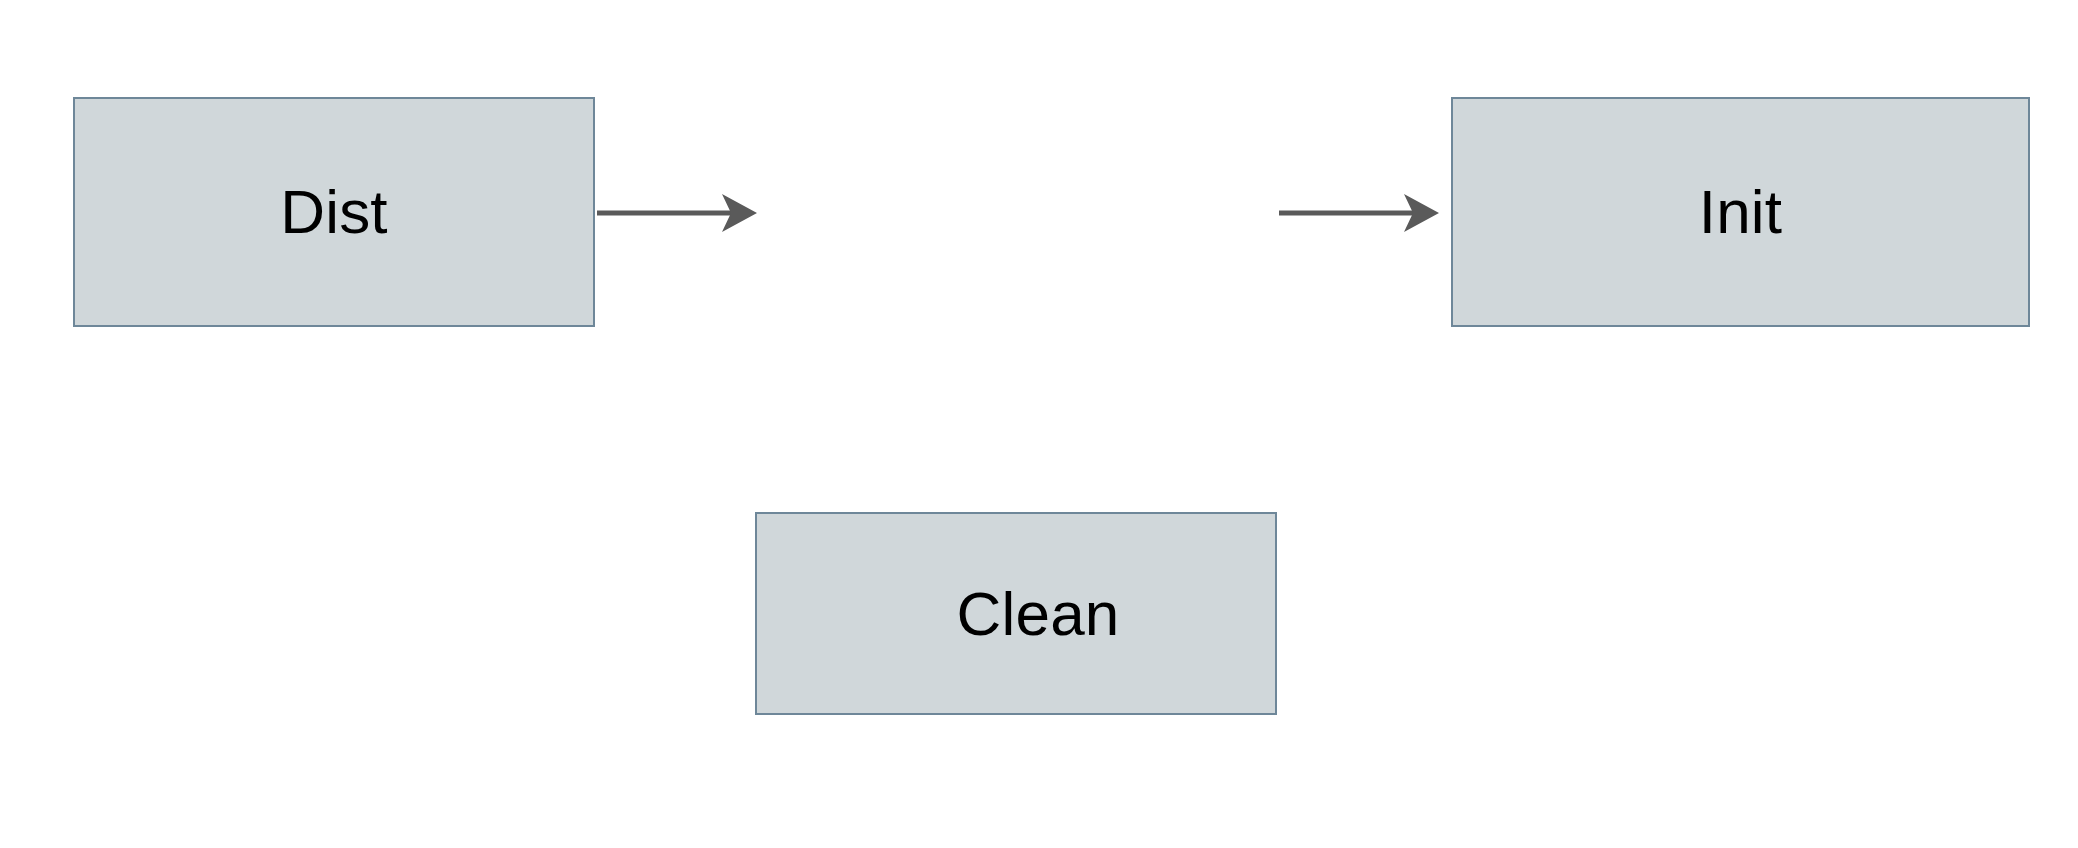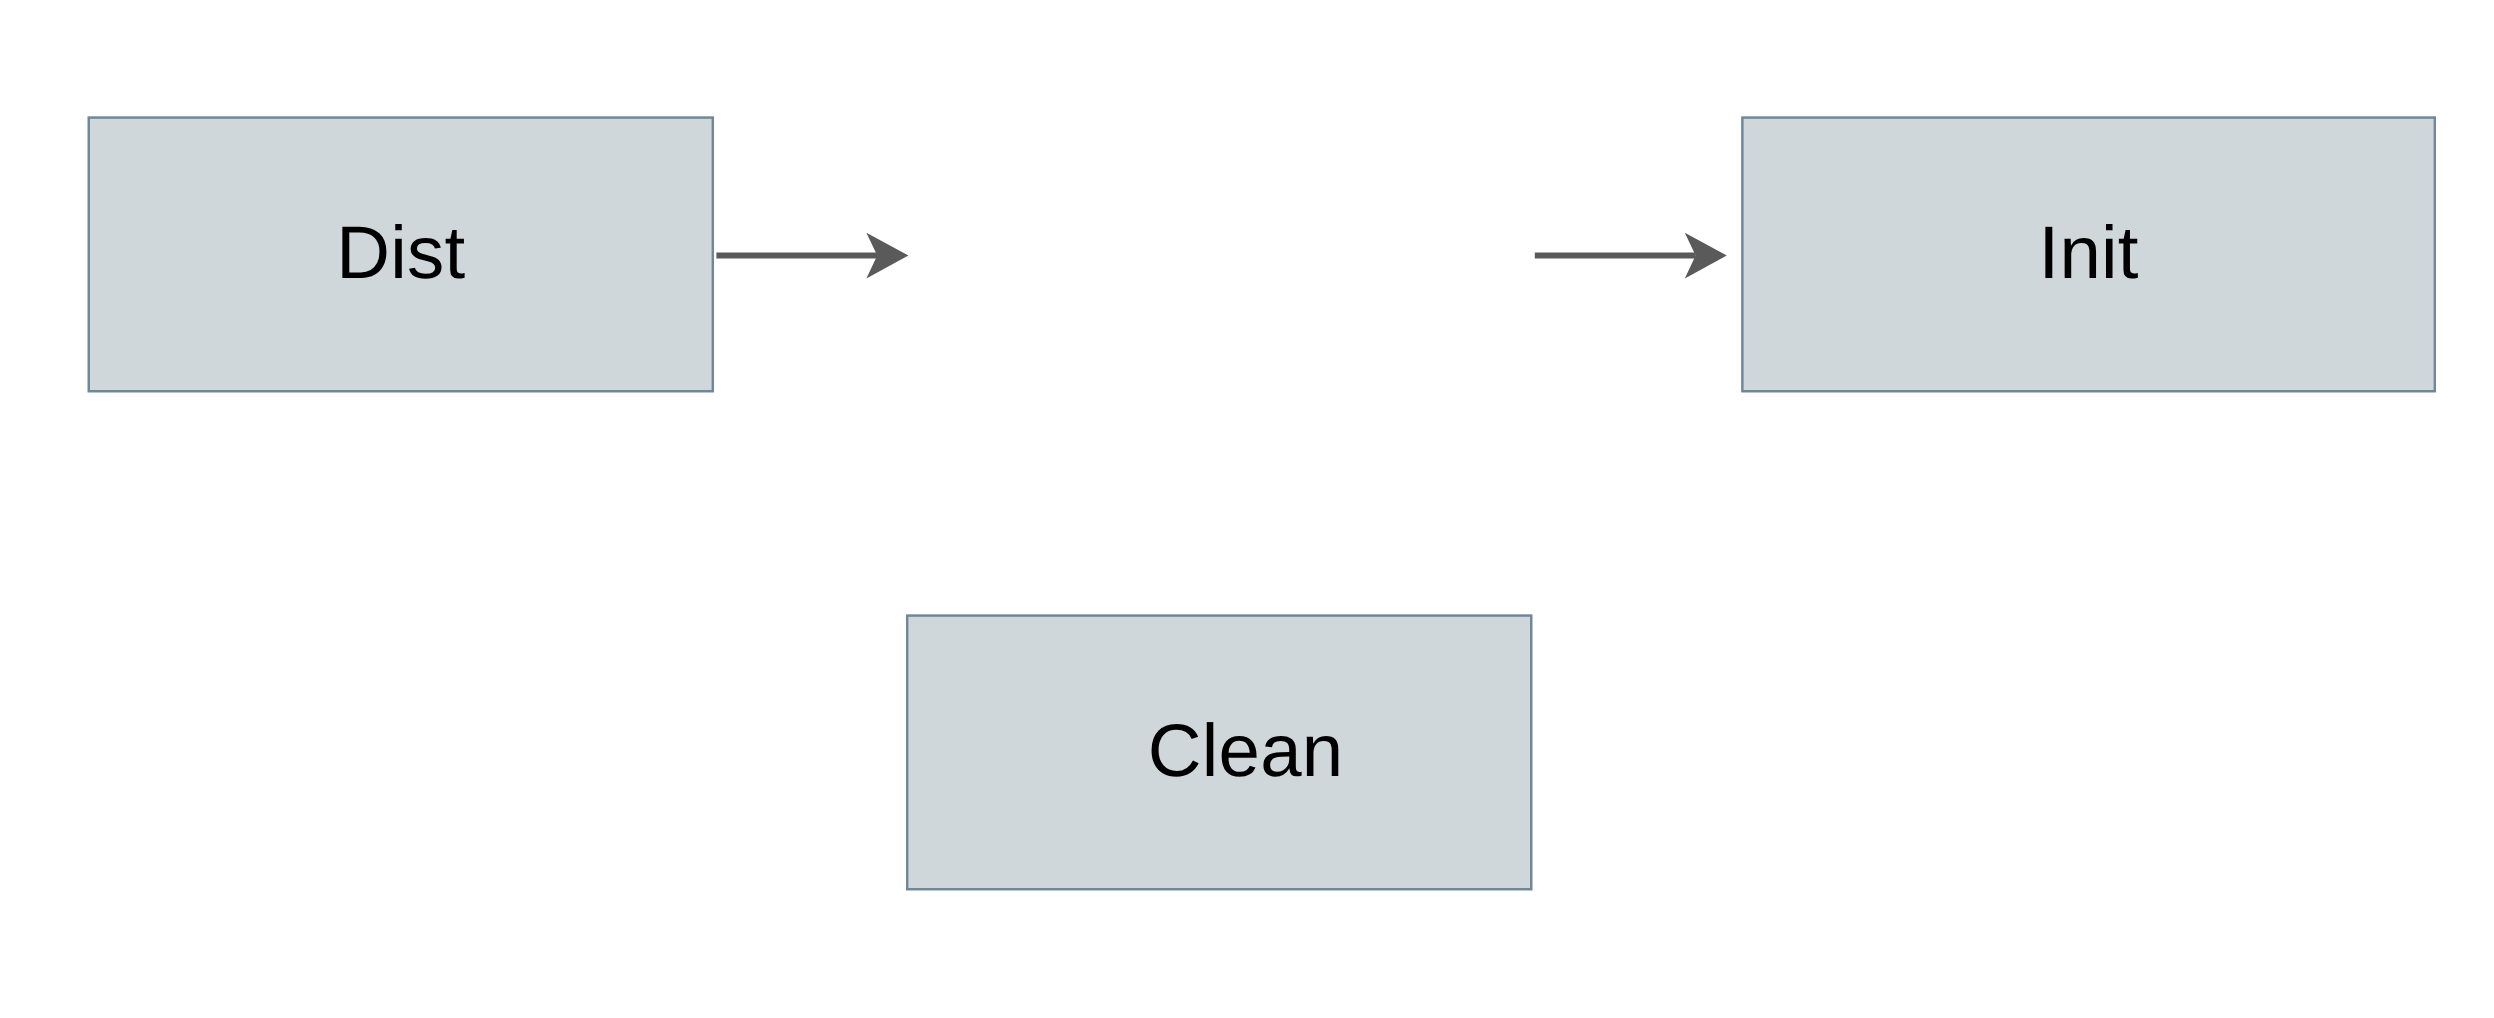--- a/index.html
+++ b/index.html
@@ -72,17 +72,17 @@
 
   <div class="node" style="left:73px; top:97px; width:522px; height:230px;">
     <span class="node-label">Dist</span>
   </div>
 
 
   <div class="node" style="left:1451px; top:97px; width:579px; height:230px;">
     <span class="node-label">Init</span>
   </div>
 
-  <div class="node" style="left:755px; top:512px; width:522px; height:230px;padding-left:44px;">
+  <div class="node" style="left:755px; top:512px; width:522px; height:203px;padding-left:44px;">
     <span class="node-label">Clean</span>
   </div>
 
 </div>
 
 </body></html>

